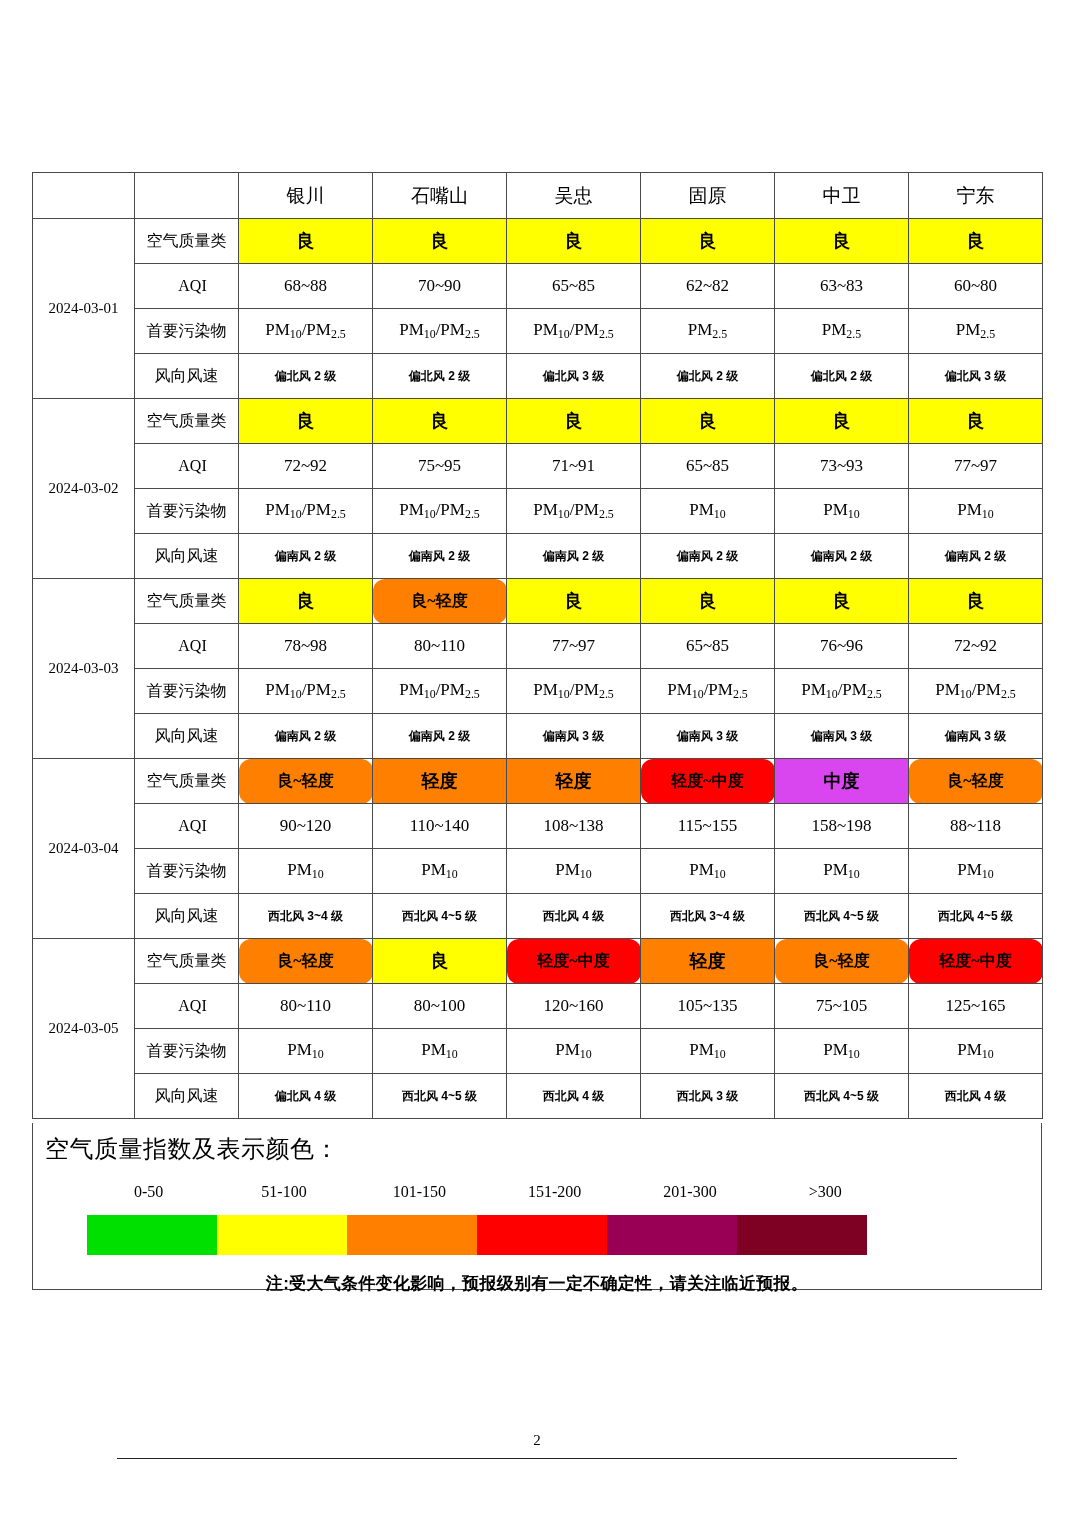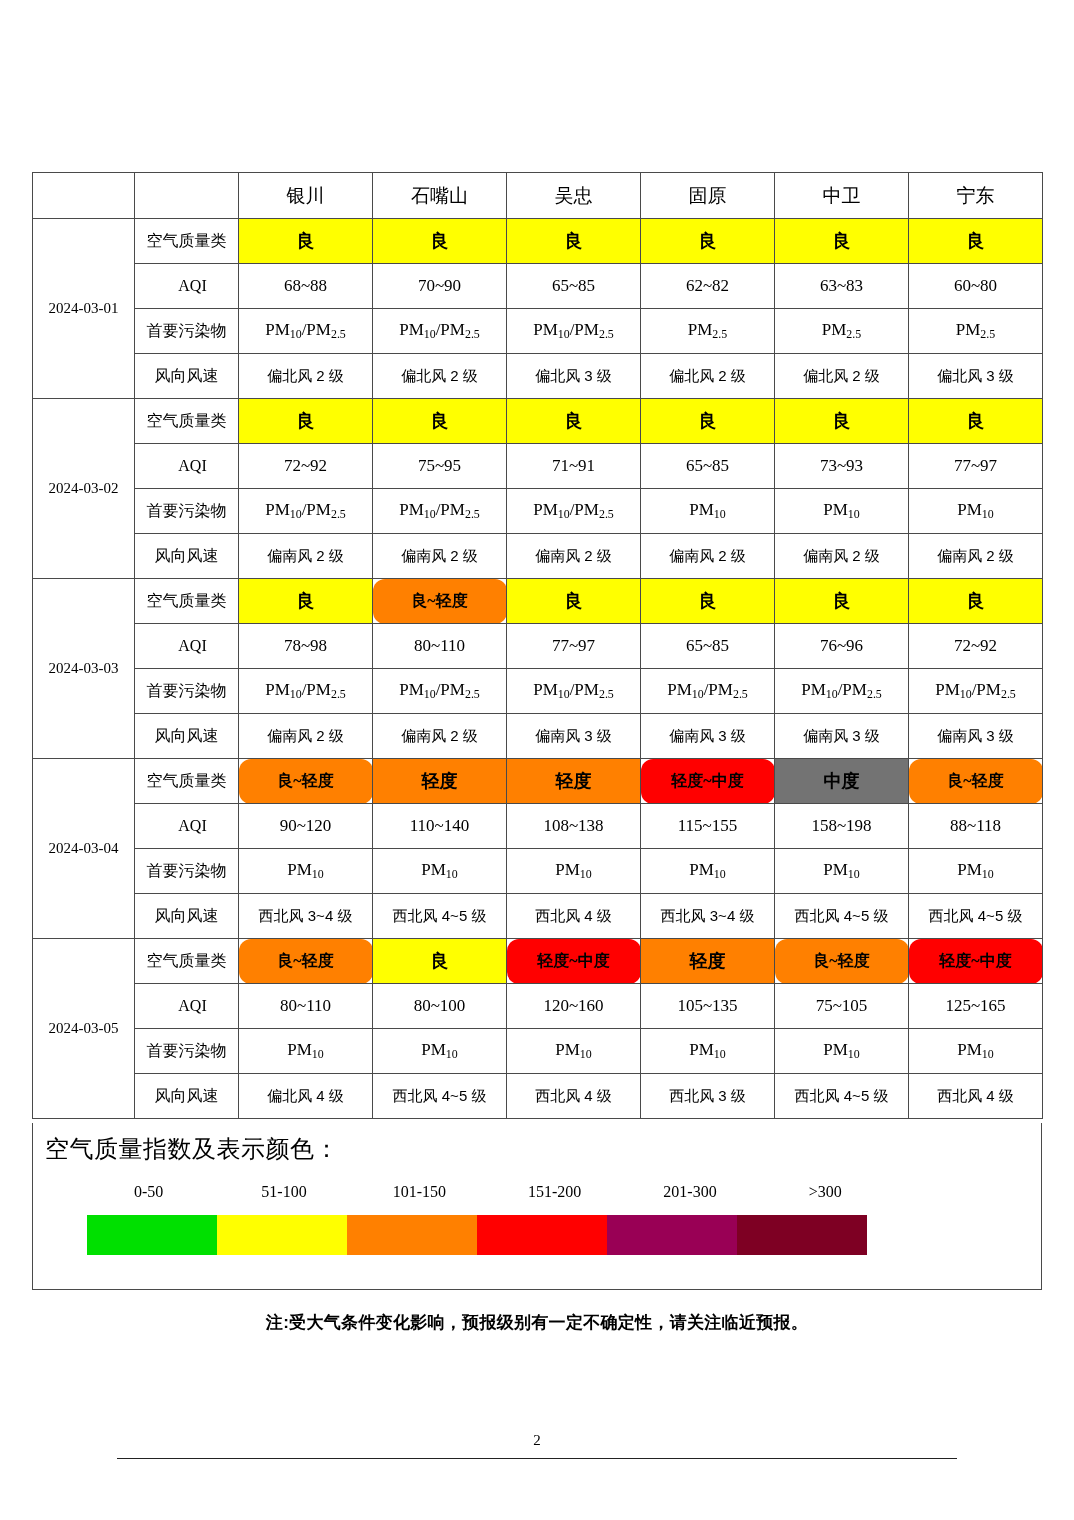--- a/index.html
+++ b/index.html
@@ -72,21 +72,22 @@
     font-family: "Liberation Serif", "DejaVu Serif", serif;
     font-size: 16px;
     padding-left: 12px;
   }
   td.val {
     font-size: 17px;
     height: 45px;
   }
   td.val.wind {
     font-family: "Liberation Sans", "DejaVu Sans", sans-serif;
-    font-size: 15px;
+    font-size: 12px;
+    font-weight: bold;
   }
   td.cat {
     font-family: "Liberation Sans", "DejaVu Sans", sans-serif;
     font-size: 18px;
     font-weight: bold;
     height: 45px;
   }
   td.cat.sz {
     font-size: 16px;
     border-radius: 12px;
@@ -129,21 +130,21 @@
     display: flex;
   }
   .legend-bar .swatch {
     width: 130px;
     height: 40px;
   }
 
   
   .note {
     position: absolute;
-    top: 1311px; left: 0; width: 1074px;
+    top: 1272px; left: 0; width: 1074px;
     text-align: center;
     font-family: "Liberation Sans", "DejaVu Sans", sans-serif;
     font-size: 17px;
     font-weight: bold;
     letter-spacing: 0.3px;
   }
 
   
   .pg-number {
     position: absolute;
@@ -301,21 +302,21 @@
             <td class="val wind">偏南风 3 级</td>
             <td class="val wind">偏南风 3 级</td>
           </tr>
           <tr>
             <td class="date-cell" rowspan="4">2024-03-04</td>
             <td class="field-cell">空气质量类</td>
             <td class="cat sz" style="background-color: rgb(255, 128, 0);">良~轻度</td>
             <td class="cat" style="background-color: rgb(255, 128, 0);">轻度</td>
             <td class="cat" style="background-color: rgb(255, 128, 0);">轻度</td>
             <td class="cat sz" style="background-color: rgb(255, 0, 0);">轻度~中度</td>
-            <td class="cat" style="background-color: #737373;">中度</td>
+            <td class="cat" style="background-color: #d946ef;">中度</td>
             <td class="cat sz" style="background-color: rgb(255, 128, 0);">良~轻度</td>
           </tr>
           <tr>
             <td class="field-cell aqi-label">AQI</td>
             <td class="val">90~120</td>
             <td class="val">110~140</td>
             <td class="val">108~138</td>
             <td class="val">115~155</td>
             <td class="val">158~198</td>
             <td class="val">88~118</td>

